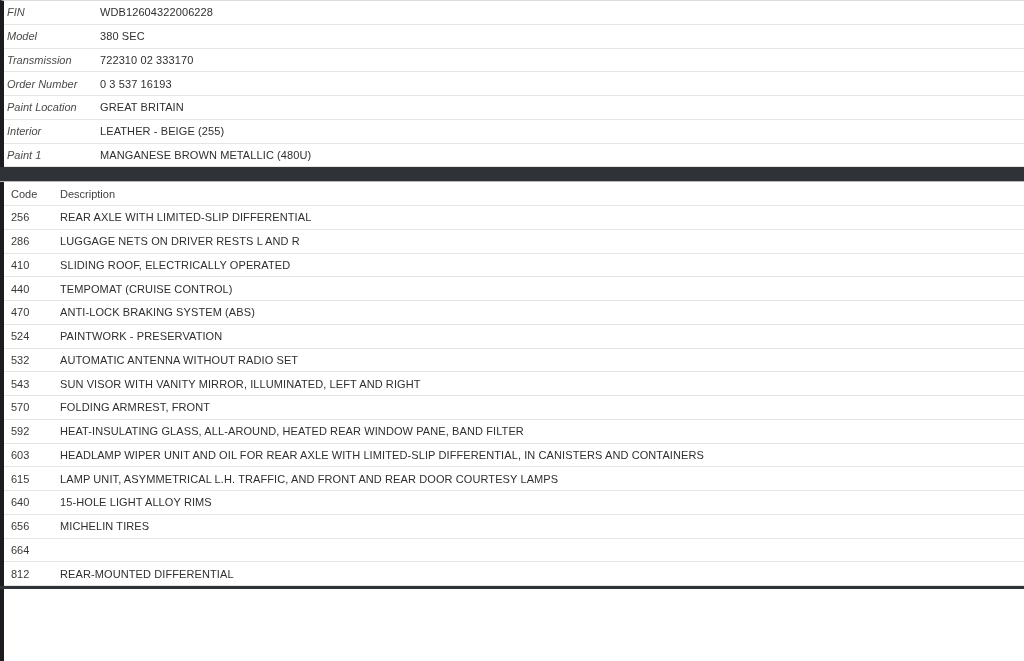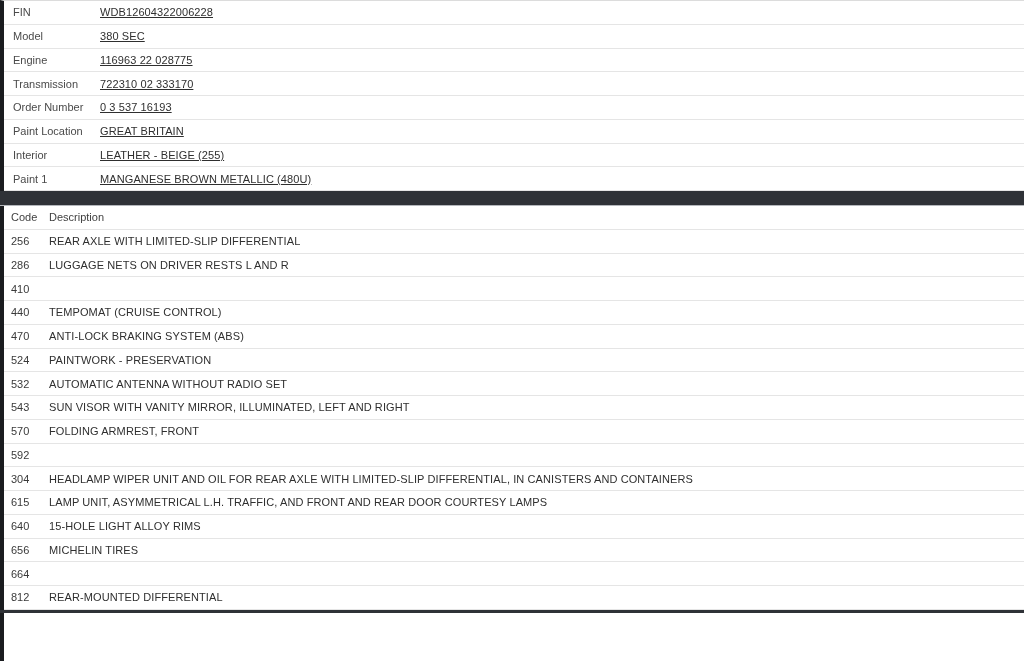--- a/index.html
+++ b/index.html
@@ -27,37 +27,37 @@
   .row {
     position: relative;
     height: 23.75px;
     box-sizing: border-box;
     border-bottom: 1px solid #e5e5e5;
     display: flex;
     align-items: center;
     white-space: nowrap;
   }
   .info-label {
-    padding-left: 9px;
+    padding-left: 3px;
     color: #4a4a4a;
+    font-style: italic;
   }
   .info-value {
     position: absolute;
     left: 96px;
     color: #2f2f2f;
     letter-spacing: 0.1px;
-    text-decoration: underline;
   }
   .col-code {
     padding-left: 7px;
     color: #3a3a3a;
   }
   .col-desc {
     position: absolute;
-    left: 45px;
+    left: 56px;
     color: #2f2f2f;
     letter-spacing: 0.1px;
   }
   .header-row .col-code,
   .header-row .col-desc {
     color: #3f3f3f;
     letter-spacing: 0;
   }
   .band {
     height: 15px;
@@ -83,24 +83,20 @@
   <div class="row">
     <span class="info-label">FIN</span>
     <span class="info-value">WDB12604322006228</span>
   </div>
 
   <div class="row">
     <span class="info-label">Model</span>
     <span class="info-value">380 SEC</span>
   </div>
 
-  <div class="row">
-    <span class="info-label">Engine</span>
-    <span class="info-value">116963 22 028775</span>
-  </div>
 
   <div class="row">
     <span class="info-label">Transmission</span>
     <span class="info-value">722310 02 333170</span>
   </div>
 
   <div class="row">
     <span class="info-label">Order Number</span>
     <span class="info-value">0 3 537 16193</span>
   </div>
@@ -134,20 +130,21 @@
     <span class="col-desc">REAR AXLE WITH LIMITED-SLIP DIFFERENTIAL</span>
   </div>
 
   <div class="row">
     <span class="col-code">286</span>
     <span class="col-desc">LUGGAGE NETS ON DRIVER RESTS L AND R</span>
   </div>
 
   <div class="row">
     <span class="col-code">410</span>
+    <span class="col-desc">SLIDING ROOF, ELECTRICALLY OPERATED</span>
   </div>
 
   <div class="row">
     <span class="col-code">440</span>
     <span class="col-desc">TEMPOMAT (CRUISE CONTROL)</span>
   </div>
 
 
   <div class="row">
     <span class="col-code">470</span>
@@ -170,24 +167,25 @@
     <span class="col-desc">SUN VISOR WITH VANITY MIRROR, ILLUMINATED, LEFT AND RIGHT</span>
   </div>
 
   <div class="row">
     <span class="col-code">570</span>
     <span class="col-desc">FOLDING ARMREST, FRONT</span>
   </div>
 
   <div class="row">
     <span class="col-code">592</span>
-  </div>
-
-  <div class="row">
-    <span class="col-code">304</span>
+    <span class="col-desc">HEAT-INSULATING GLASS, ALL-AROUND, HEATED REAR WINDOW PANE, BAND FILTER</span>
+  </div>
+
+  <div class="row">
+    <span class="col-code">603</span>
     <span class="col-desc">HEADLAMP WIPER UNIT AND OIL FOR REAR AXLE WITH LIMITED-SLIP DIFFERENTIAL, IN CANISTERS AND CONTAINERS</span>
   </div>
 
   <div class="row">
     <span class="col-code">615</span>
     <span class="col-desc">LAMP UNIT, ASYMMETRICAL L.H. TRAFFIC, AND FRONT AND REAR DOOR COURTESY LAMPS</span>
   </div>
 
   <div class="row">
     <span class="col-code">640</span>

